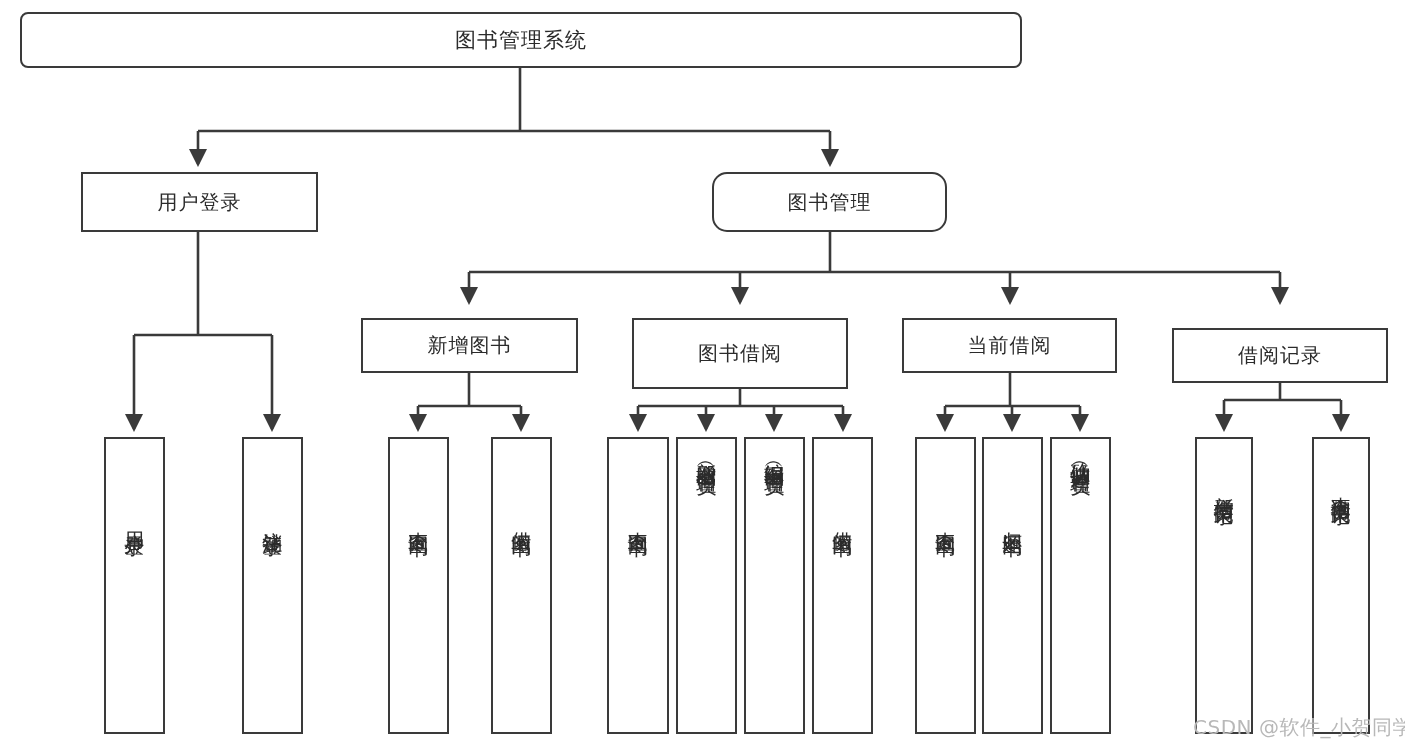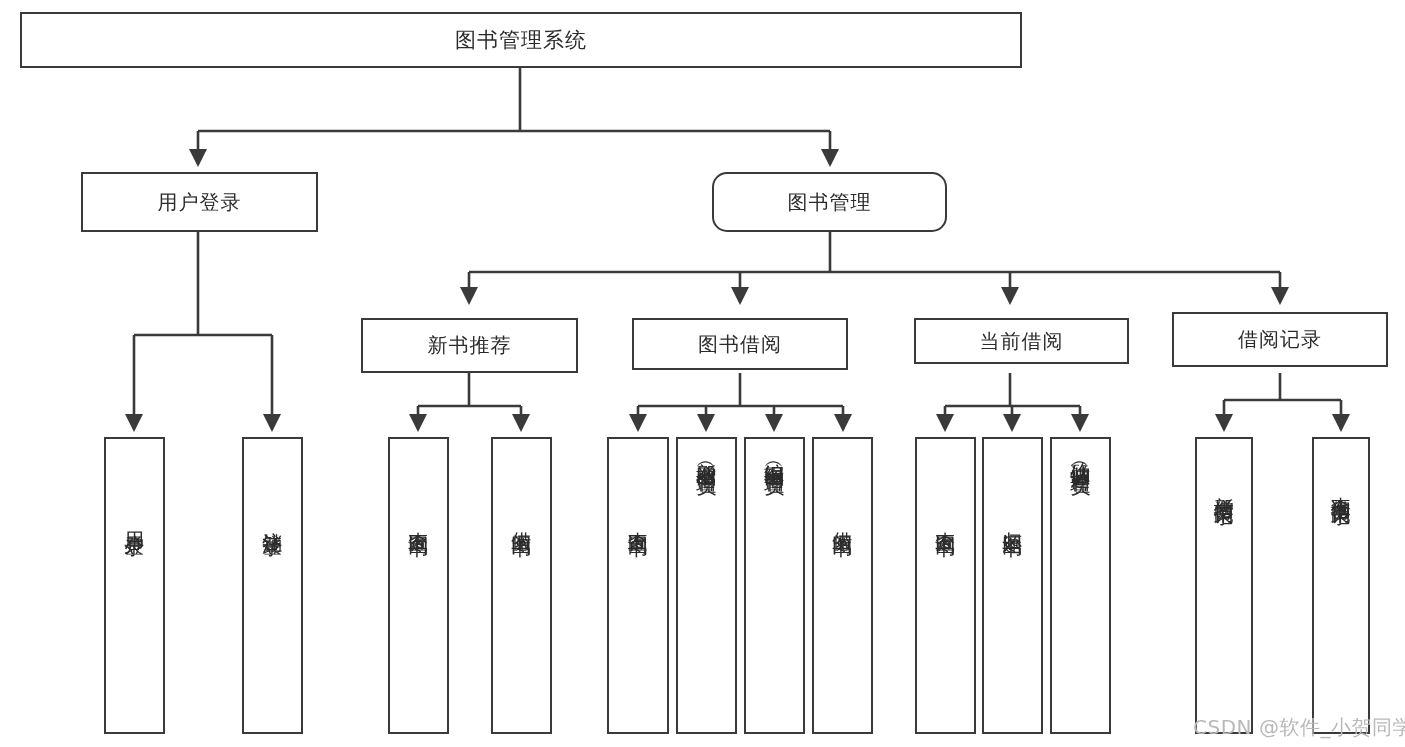--- a/index.html
+++ b/index.html
@@ -82,41 +82,41 @@
       <path d="M 1012 406 L 1012 429" marker-end="url(#arrow)"></path>
       <path d="M 1080 406 L 1080 429" marker-end="url(#arrow)"></path>
 
       <path d="M 1280 373 L 1280 400"></path>
       <path d="M 1224 400 L 1341 400"></path>
       <path d="M 1224 400 L 1224 429" marker-end="url(#arrow)"></path>
       <path d="M 1341 400 L 1341 429" marker-end="url(#arrow)"></path>
     </g>
   </svg>
 
-  <div class="node root" style="left:20px;top:12px;width:1002px;height:56px;">
+  <div class="node root" style="left:20px;top:12px;width:1002px;height:56px;border-radius:8px;">
     <span>图书管理系统</span>
   </div>
 
   <div class="node h" style="left:81px;top:172px;width:237px;height:60px;">
     <span>用户登录</span>
   </div>
   <div class="node h" style="left:712px;top:172px;width:235px;height:60px;border-radius:15px;">
     <span>图书管理</span>
   </div>
 
   <div class="node h" style="left:361px;top:318px;width:217px;height:55px;">
-    <span>新书推荐</span>
+    <span>新增图书</span>
   </div>
-  <div class="node h" style="left:632px;top:318px;width:216px;height:52px;align-items:center;">
+  <div class="node h" style="left:632px;top:318px;width:216px;height:71px;align-items:center;">
     <span>图书借阅</span>
   </div>
-  <div class="node h" style="left:902px;top:318px;width:215px;height:46px;margin-left:12px;">
+  <div class="node h" style="left:902px;top:318px;width:215px;height:55px;">
     <span>当前借阅</span>
   </div>
-  <div class="node h" style="left:1172px;top:312px;width:216px;height:55px;">
+  <div class="node h" style="left:1172px;top:328px;width:216px;height:55px;">
     <span>借阅记录</span>
   </div>
 
   <div class="leaf" style="left:104px;top:437px;width:61px;height:297px;">
     <span class="vtext" style="margin-top:77px;">用户登录</span>
   </div>
   <div class="leaf" style="left:242px;top:437px;width:61px;height:297px;">
     <span class="vtext" style="margin-top:77px;">注销登录</span>
   </div>
 

